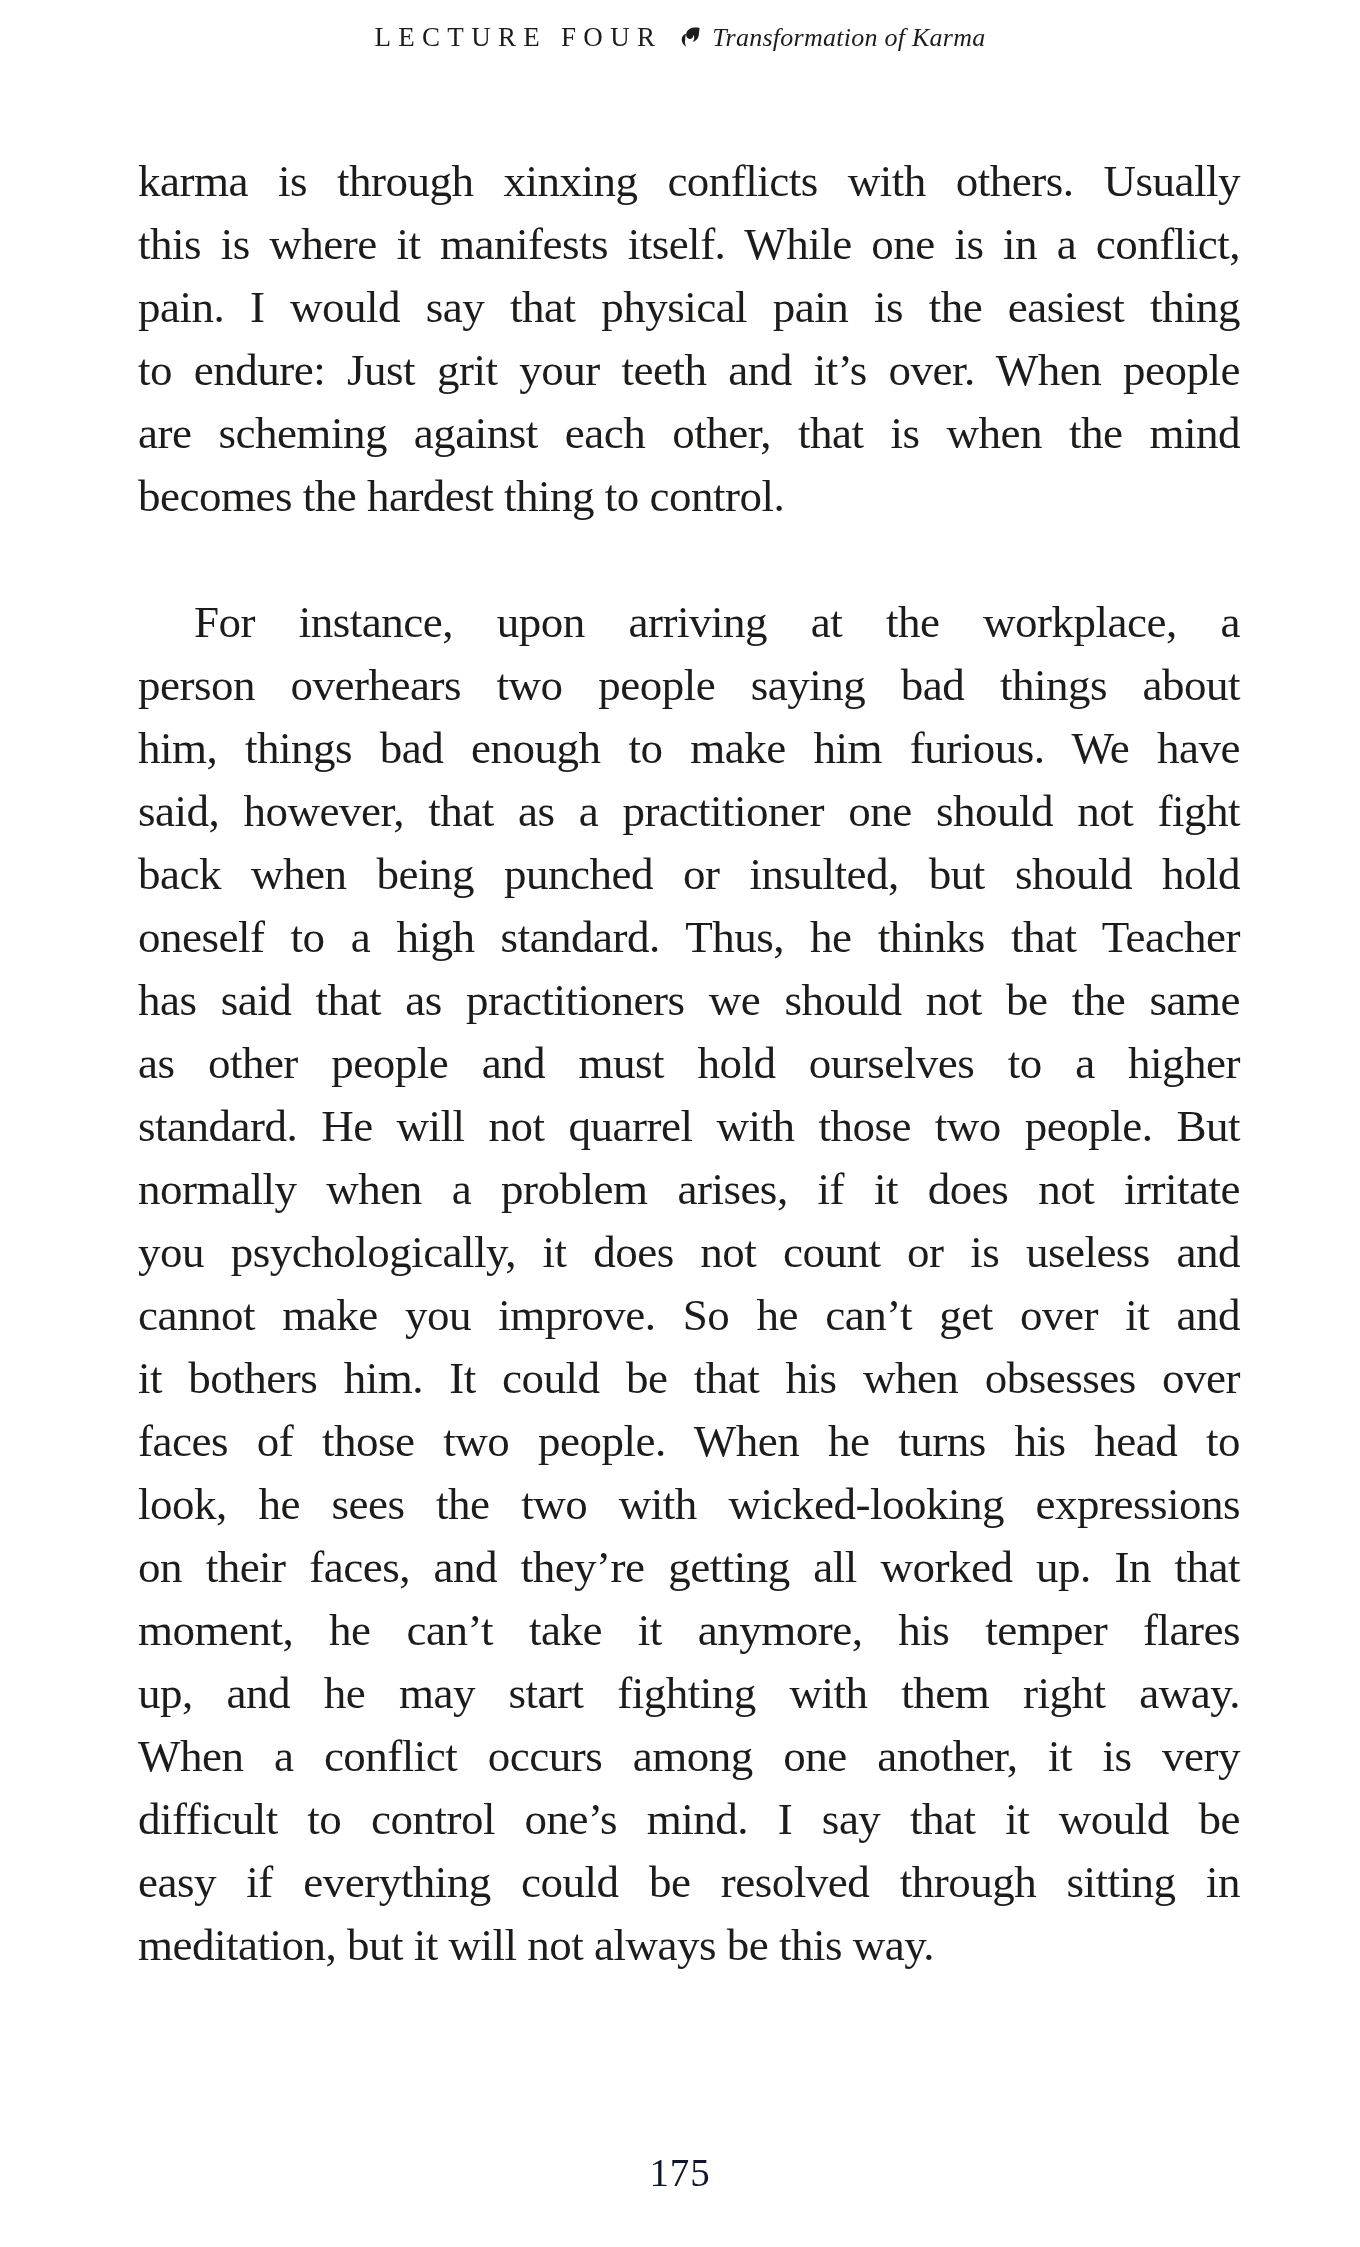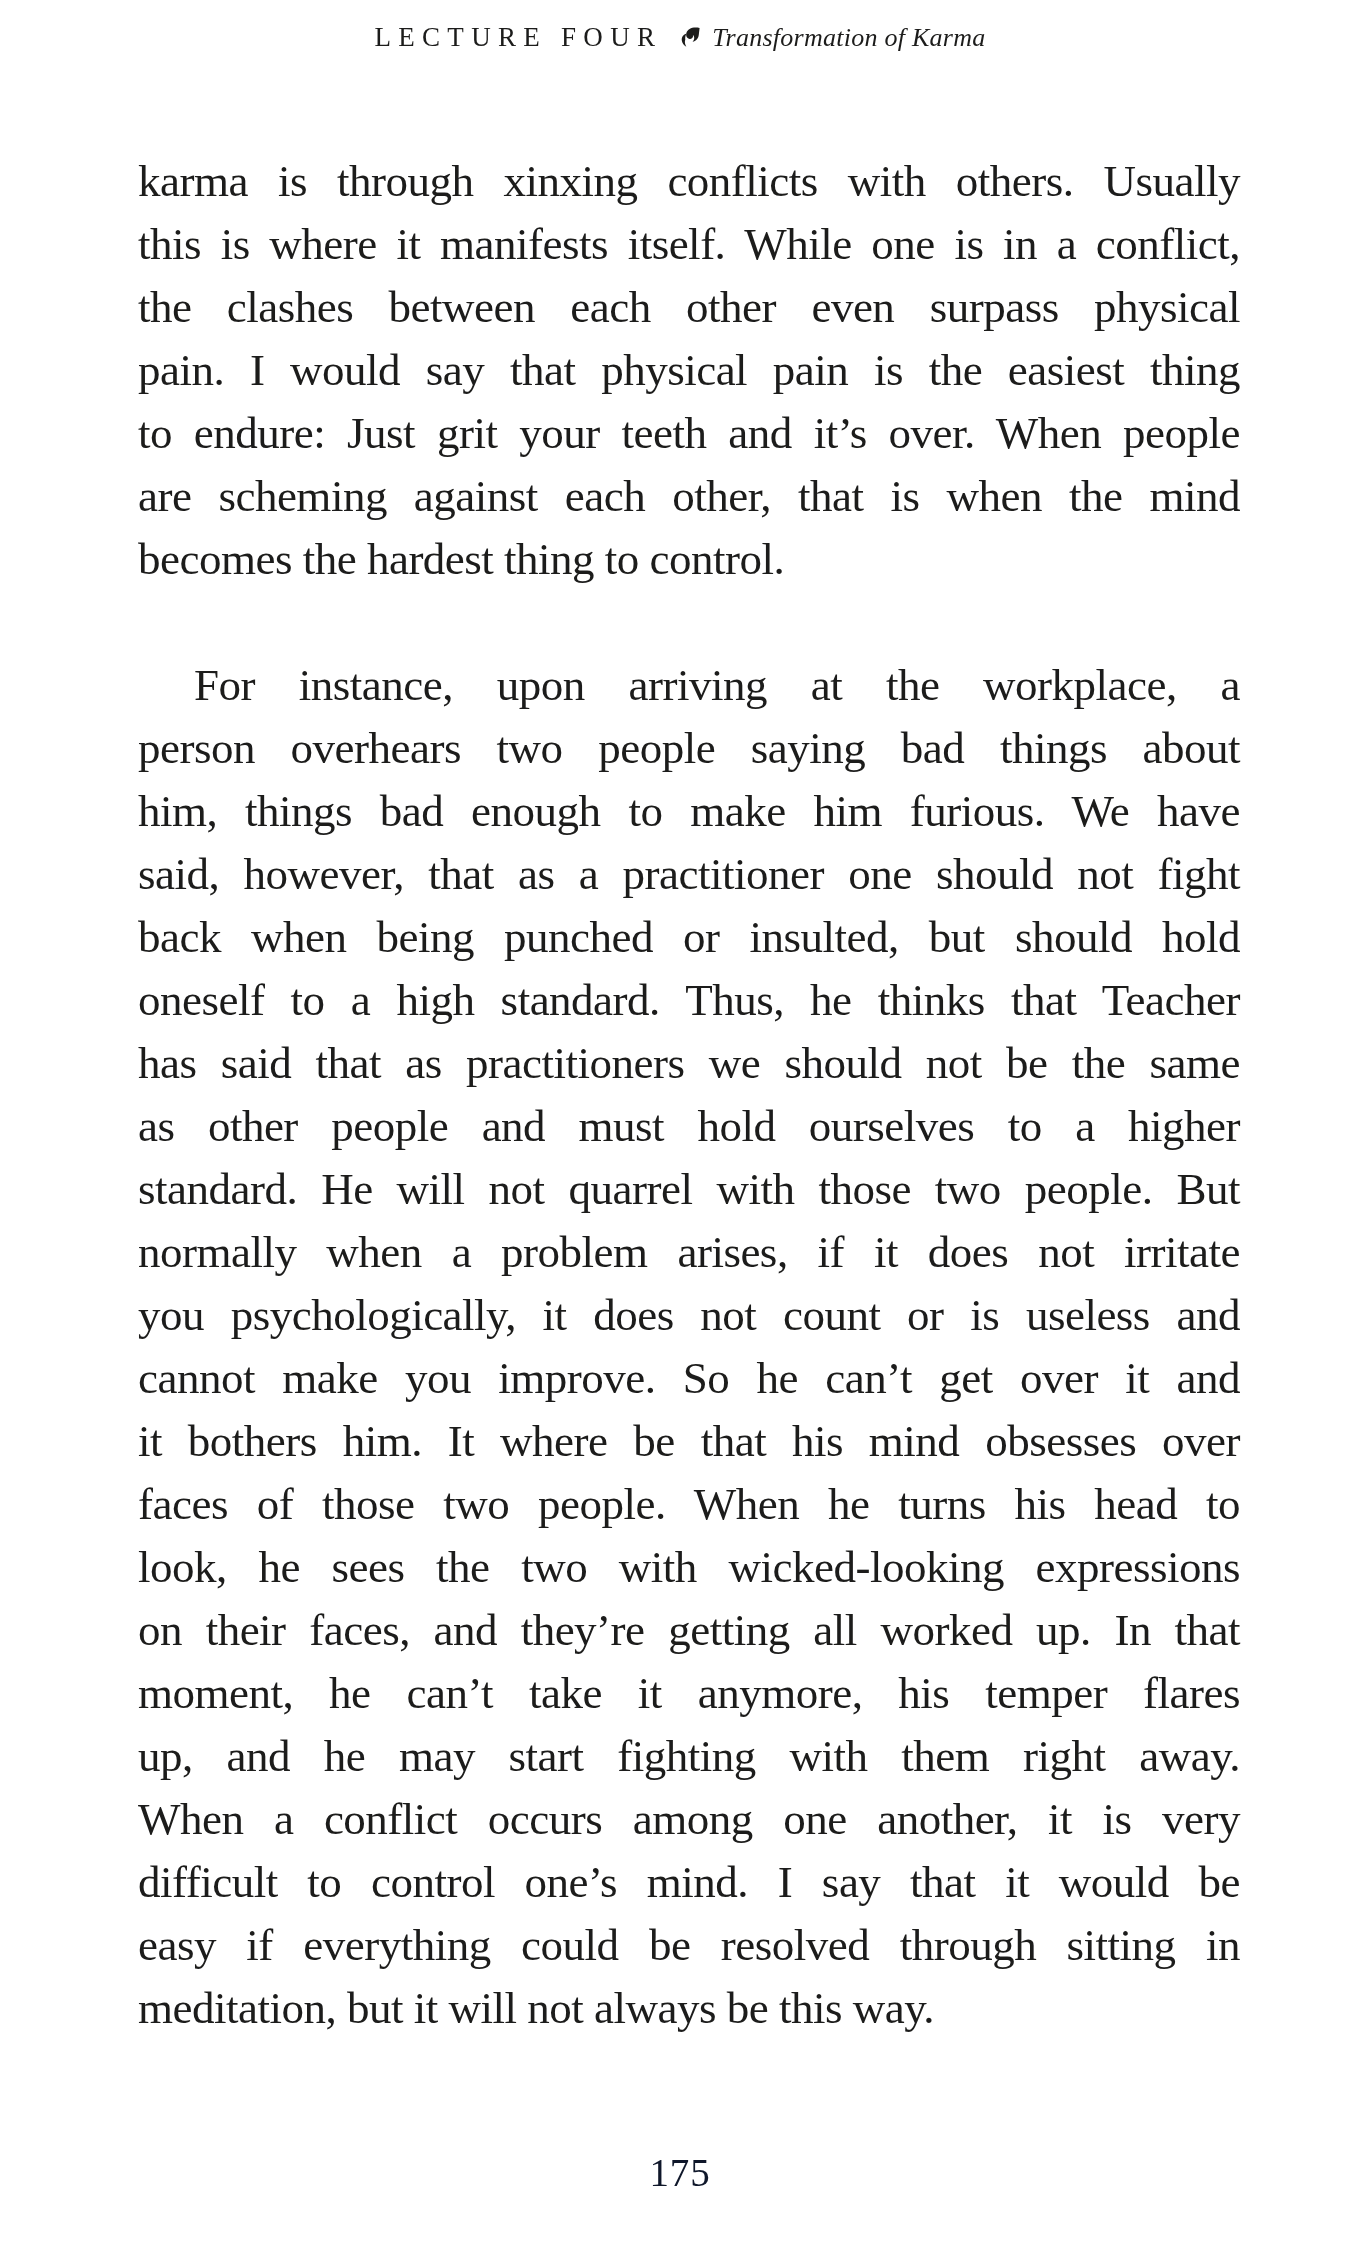--- a/index.html
+++ b/index.html
@@ -97,39 +97,38 @@
           C 6.9 19.3, 6.5 16.9, 7.3 14.6
           C 7.0 12.5, 7.4 10.3, 8.6 8.5 Z"></path>
       </svg>
     </span>
     <span class="chapter-title">Transformation of Karma</span>
   </div>
 
   <div class="body-text">
       <div class="line">karma is through xinxing conflicts with others. Usually</div>
       <div class="line">this is where it manifests itself. While one is in a conflict,</div>
-      <div class="line">the clashes between each other even surpass physical</div>
       <div class="line">pain. I would say that physical pain is the easiest thing</div>
       <div class="line">to endure: Just grit your teeth and it’s over. When people</div>
       <div class="line">are scheming against each other, that is when the mind</div>
       <div class="line last">becomes the hardest thing to control.</div>
       <div class="line gap"></div>
       <div class="line indent">For instance, upon arriving at the workplace, a</div>
       <div class="line">person overhears two people saying bad things about</div>
       <div class="line">him, things bad enough to make him furious. We have</div>
       <div class="line">said, however, that as a practitioner one should not fight</div>
       <div class="line">back when being punched or insulted, but should hold</div>
       <div class="line">oneself to a high standard. Thus, he thinks that Teacher</div>
       <div class="line">has said that as practitioners we should not be the same</div>
       <div class="line">as other people and must hold ourselves to a higher</div>
       <div class="line">standard. He will not quarrel with those two people. But</div>
       <div class="line">normally when a problem arises, if it does not irritate</div>
       <div class="line">you psychologically, it does not count or is useless and</div>
       <div class="line">cannot make you improve. So he can’t get over it and</div>
-      <div class="line">it bothers him. It where be that his mind obsesses over</div>
+      <div class="line">it bothers him. It could be that his when obsesses over</div>
       <div class="line">faces of those two people. When he turns his head to</div>
       <div class="line">look, he sees the two with wicked-looking expressions</div>
       <div class="line">on their faces, and they’re getting all worked up. In that</div>
       <div class="line">moment, he can’t take it anymore, his temper flares</div>
       <div class="line">up, and he may start fighting with them right away.</div>
       <div class="line">When a conflict occurs among one another, it is very</div>
       <div class="line">difficult to control one’s mind. I say that it would be</div>
       <div class="line">easy if everything could be resolved through sitting in</div>
       <div class="line last">meditation, but it will not always be this way.</div>
     </div>

